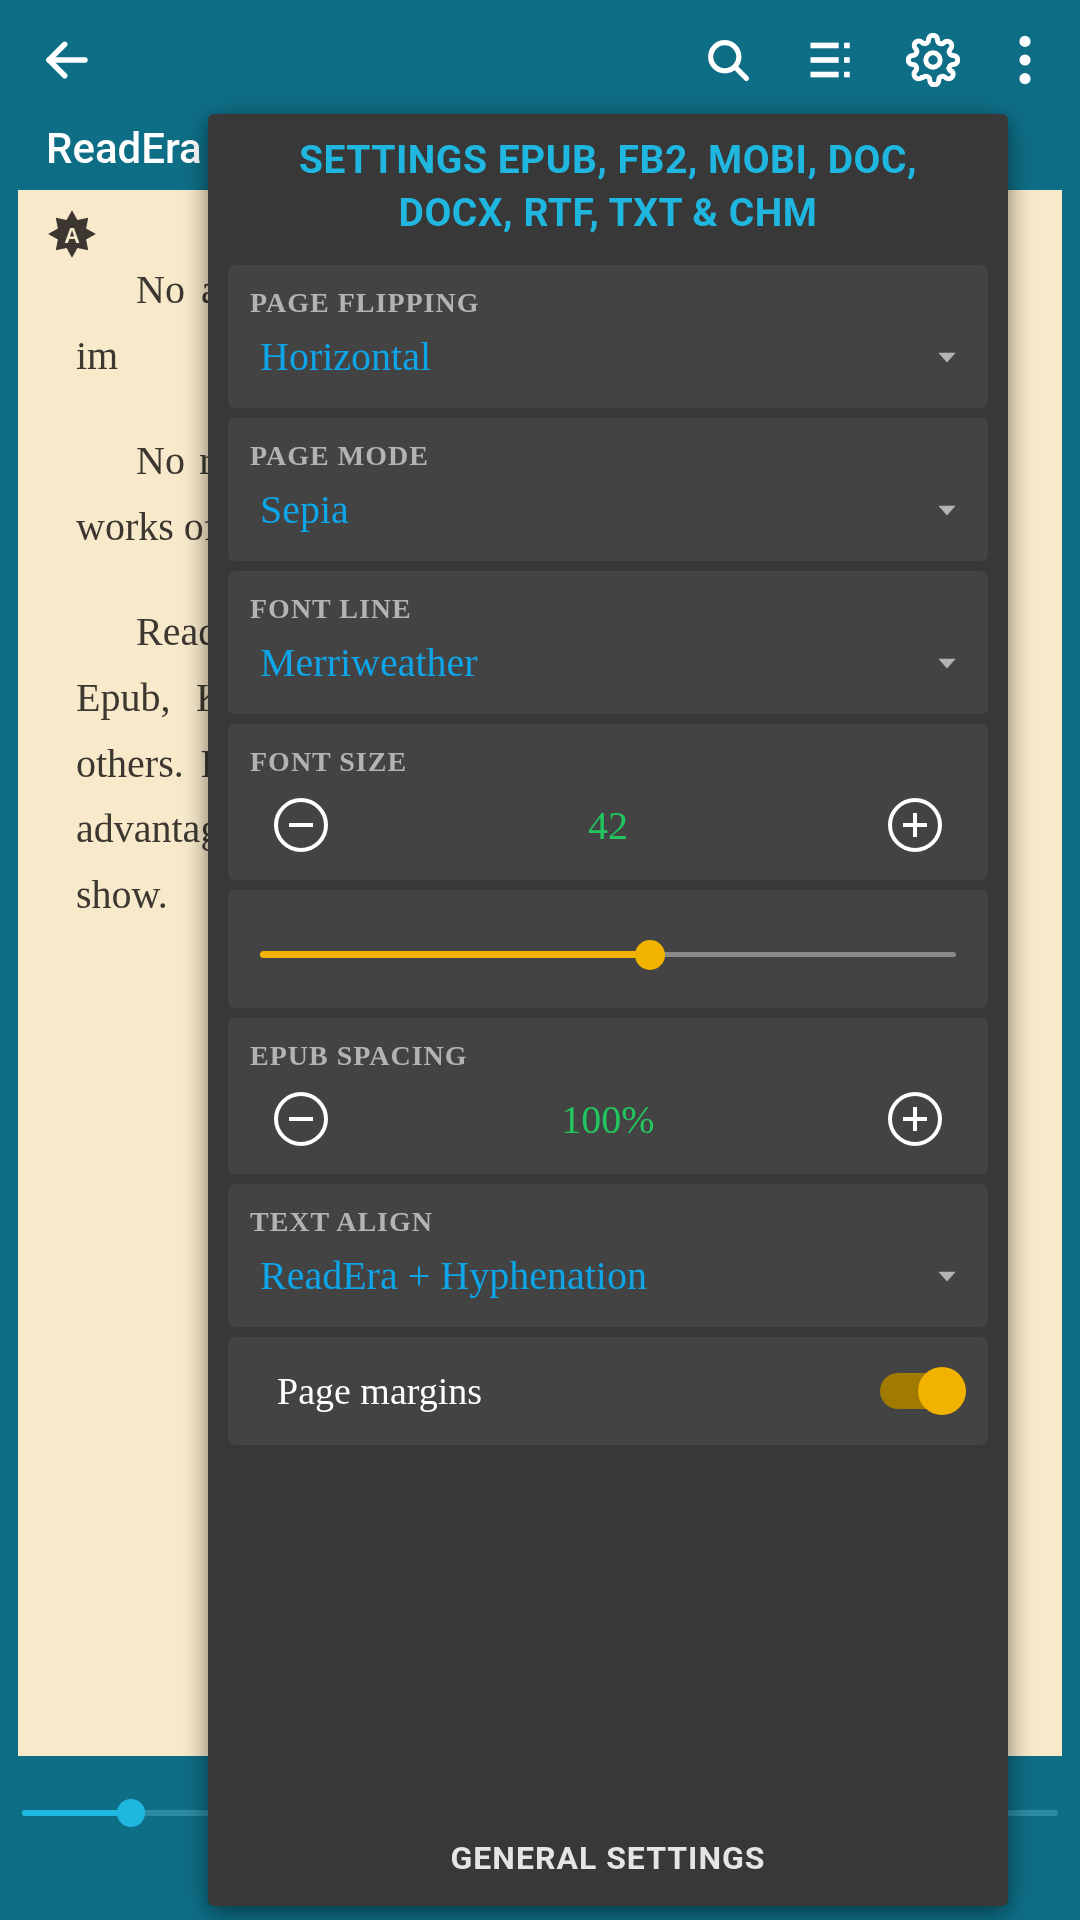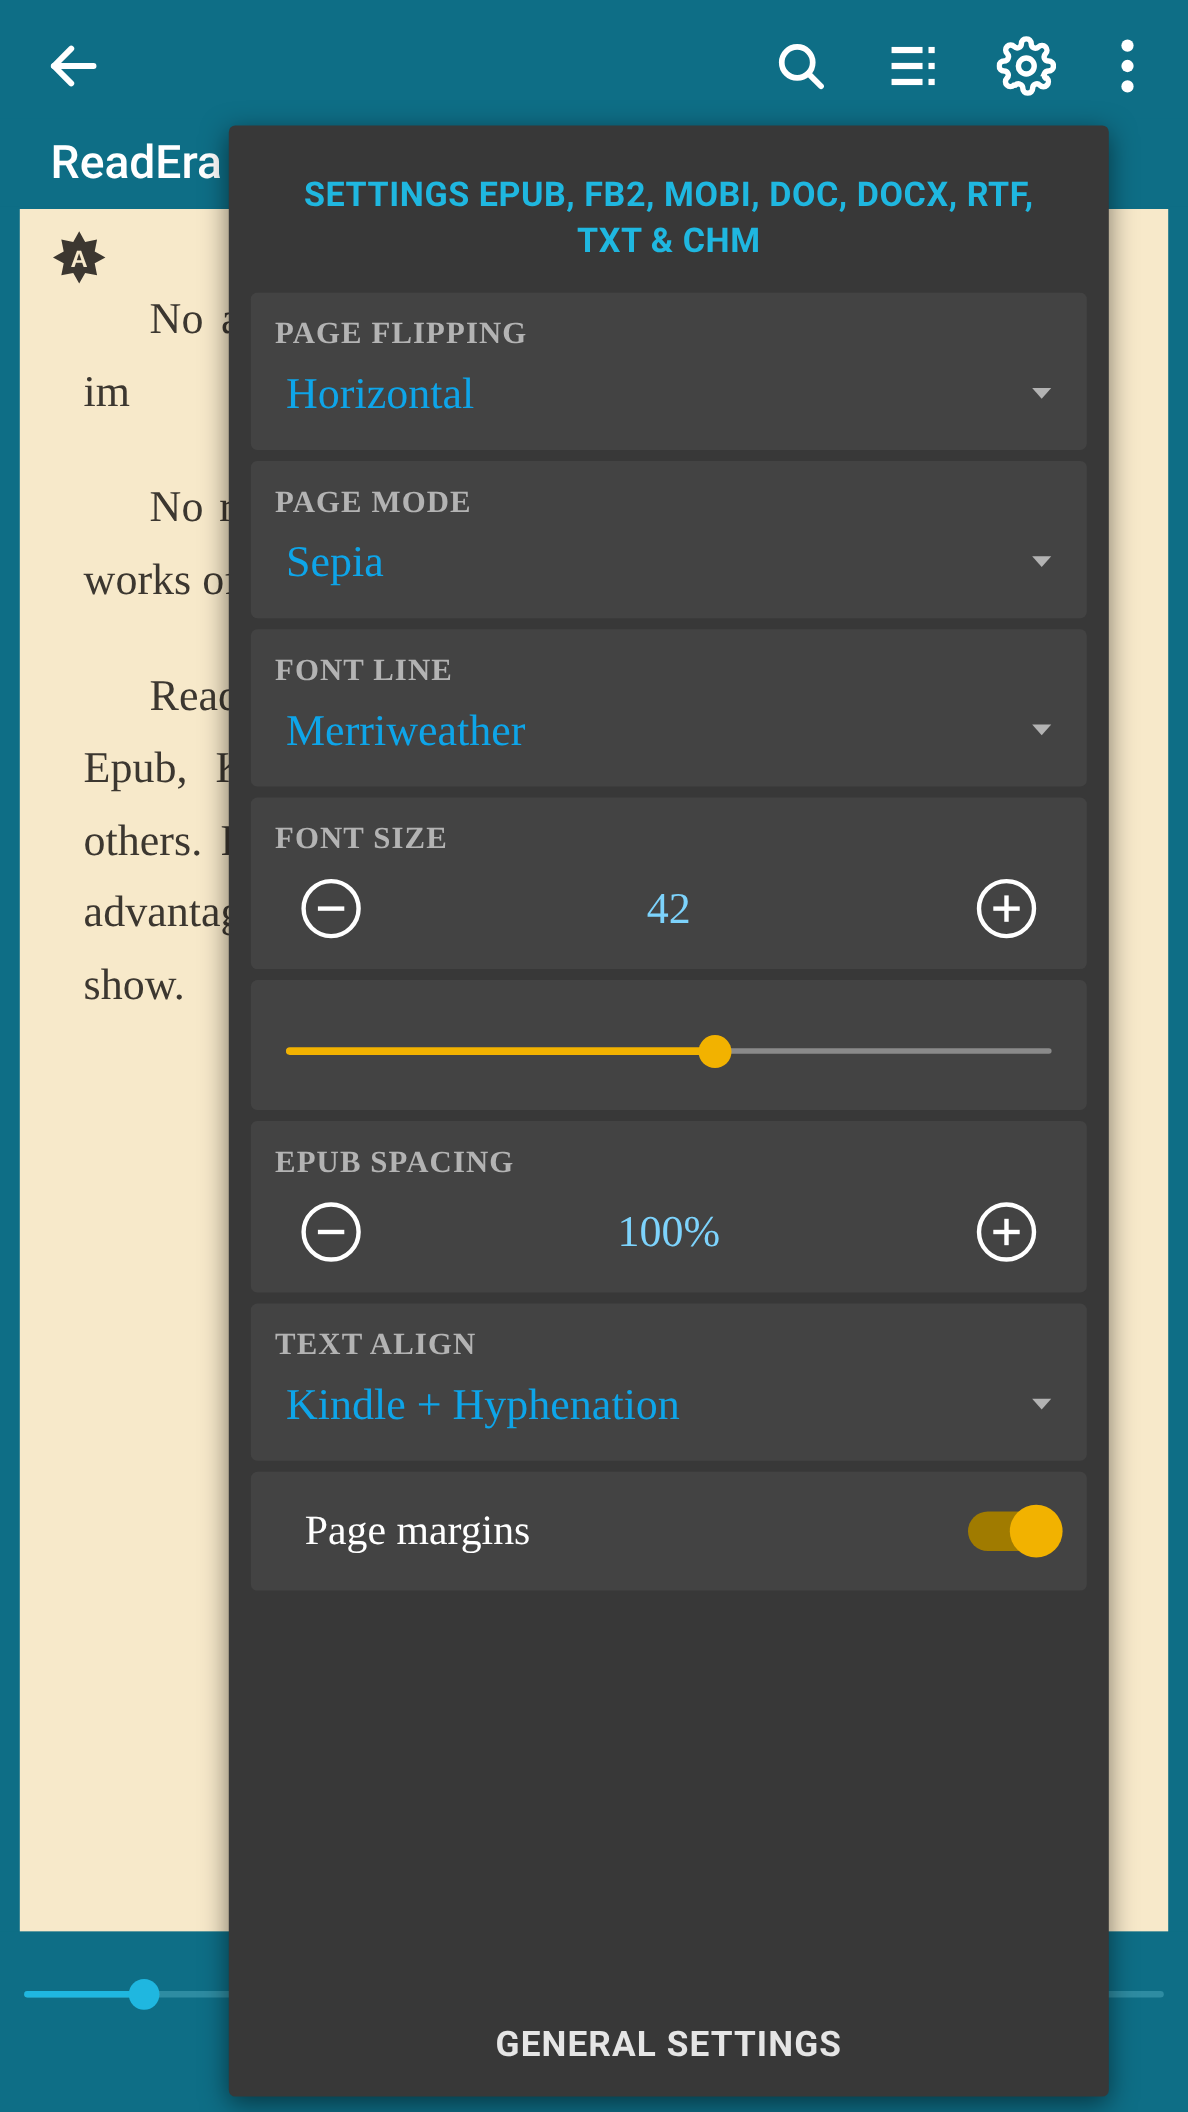--- a/index.html
+++ b/index.html
@@ -26,32 +26,32 @@
   .page p { text-indent: 60px; margin-bottom: 40px; }
   
   
   .bottom-bar { position: absolute; bottom: 0; left: 0; right: 0; height: 164px; background: #0e6e86; }
   .seek { position: absolute; left: 22px; right: 22px; bottom: 104px; height: 6px; background: #2e8ca2; border-radius: 3px; }
   .seek-fill { position: absolute; left: 0; top: 0; bottom: 0; width: 10.5%; background: #1fb7e0; border-radius: 3px; }
   .seek-thumb { position: absolute; top: -11px; left: 10.5%; width: 28px; height: 28px; margin-left: -14px; border-radius: 50%; background: #1fb7e0; }
   
   
   .panel { position: absolute; top: 114px; left: 208px; width: 800px; bottom: 14px; background: #383838; border-radius: 6px; box-shadow: 0 6px 24px rgba(0,0,0,.5); display: flex; flex-direction: column; }
-  .panel-title { color: #1fb7e0; font-size: 31px; font-weight: 700; text-align: center; padding: 42px 60px 26px; line-height: 1.35; letter-spacing: .5px; }
+  .panel-title { color: #1fb7e0; font-size: 39px; font-weight: 700; text-align: center; padding: 20px 60px 26px; line-height: 1.35; letter-spacing: .5px; }
   .panel-scroll { flex: 1; overflow: hidden; padding: 0 20px; font-family: Liberation Serif, serif; }
   .panel-footer { height: 96px; display: flex; align-items: center; justify-content: center; color: #e5e5e5; font-size: 32px; font-weight: 700; letter-spacing: 1px; }
   
   .card { background: #434343; border-radius: 6px; padding: 22px 22px; margin-bottom: 10px; }
   .card-label { color: #b3b3b3; font-size: 28px; font-weight: 700; letter-spacing: 1px; margin-bottom: 14px; }
   .card-value-row { display: flex; align-items: center; padding: 0 0 6px 10px; }
   .card-value { color: #0ea5e9; font-size: 40px; flex: 1; }
   .chev { color: #b3b3b3; margin-right: 6px; }
   
   .stepper-row { display: flex; align-items: center; justify-content: space-between; padding: 6px 24px; }
-  .stepper-val { color: #7dd3fc; font-size: 40px; }
+  .stepper-val { color: #22c55e; font-size: 40px; }
   .circle-btn { width: 54px; height: 54px; border: 4px solid #fff; border-radius: 50%; display: flex; align-items: center; justify-content: center; color: #fff; }
   .circle-btn .h { width: 24px; height: 4px; background: #fff; }
   .circle-btn .v { position: absolute; width: 4px; height: 24px; background: #fff; }
   .circle-btn.plus { position: relative; }
   
   .slider { position: relative; height: 56px; margin: 14px 10px 4px; }
   .slider-track { position: absolute; top: 26px; left: 0; right: 0; height: 5px; background: #8a8a8a; border-radius: 3px; }
   .slider-fill { position: absolute; top: 25px; left: 0; height: 7px; background: #f2b200; border-radius: 4px; }
   .slider-thumb { position: absolute; top: 14px; width: 30px; height: 30px; border-radius: 50%; background: #f2b200; margin-left: -15px; }
   
@@ -202,21 +202,21 @@
           <span class="circle-btn plus">
               <span class="h"></span>
               <span class="v"></span>
             </span>
         </div>
       </div>
 
       <div class="card">
         <div class="card-label">TEXT ALIGN</div>
         <div class="card-value-row">
-          <div class="card-value">Kindle + Hyphenation</div>
+          <div class="card-value">ReadEra + Hyphenation</div>
           <span class="chev icon">
               <svg width="26" height="26" viewBox="0 0 24 24">
                 <polygon points="4,8 20,8 12,17" fill="#b3b3b3"></polygon>
               </svg>
             </span>
         </div>
       </div>
 
       <div class="card">
         <div class="toggle-row">

